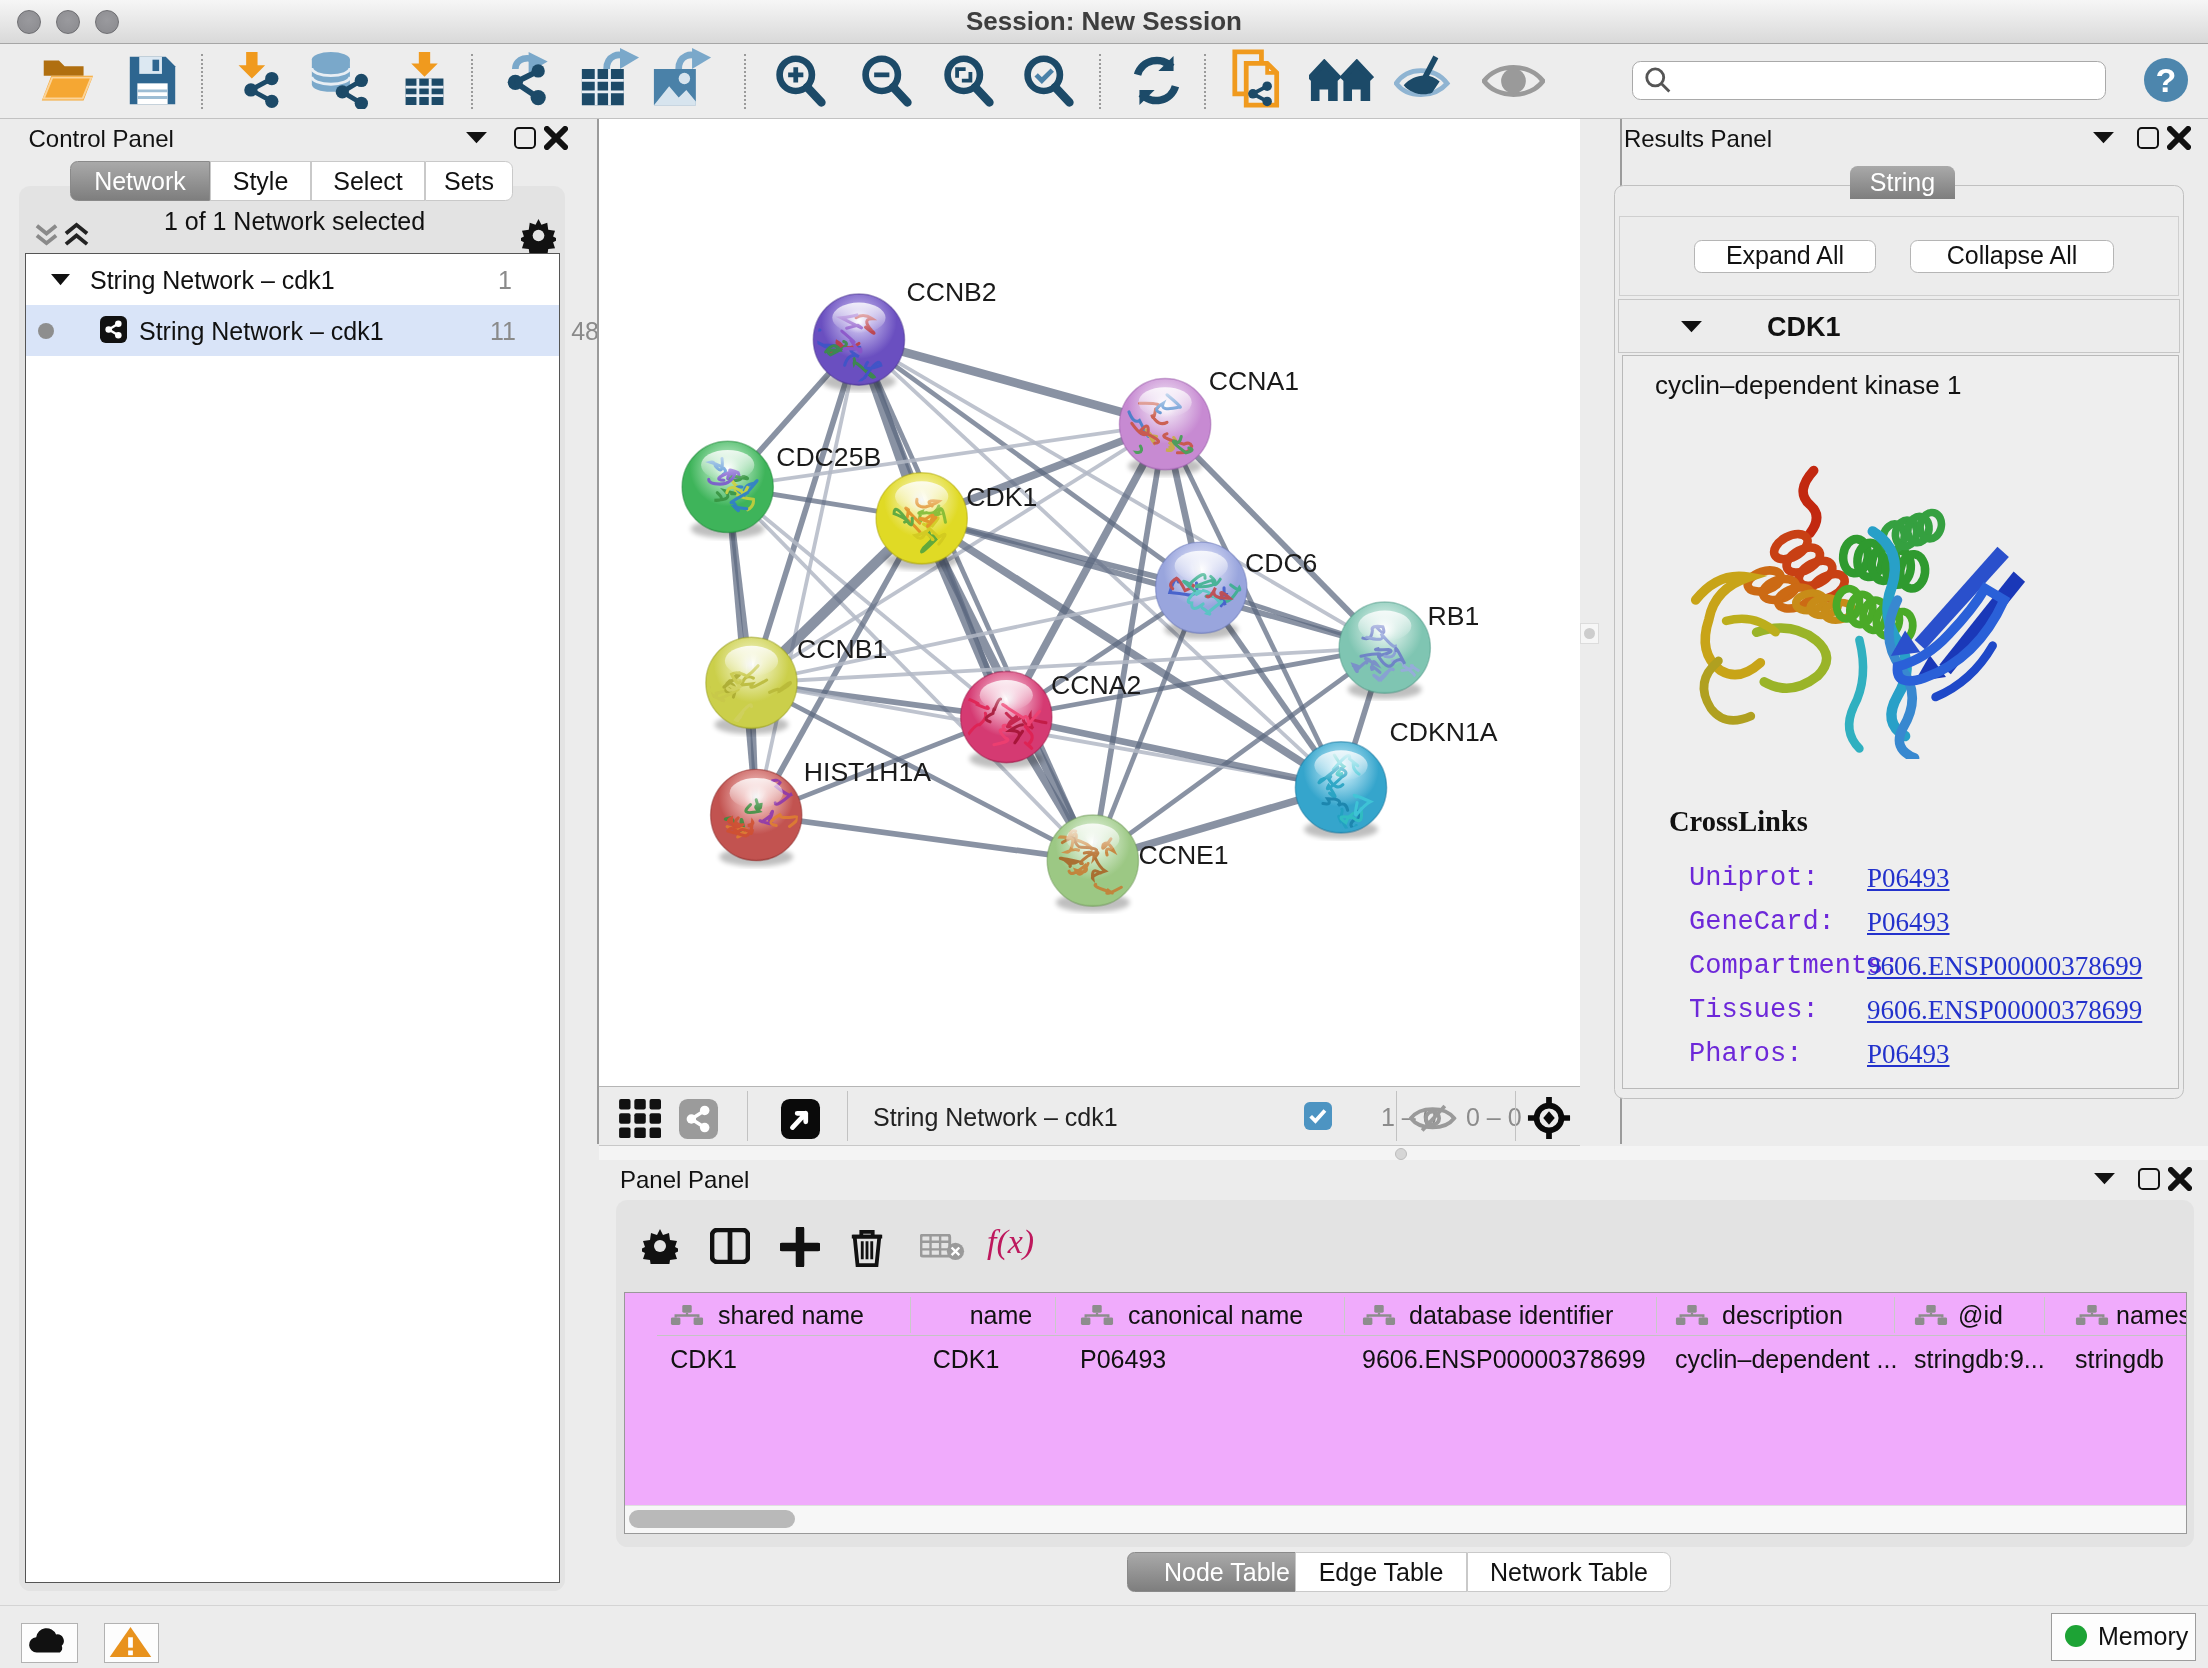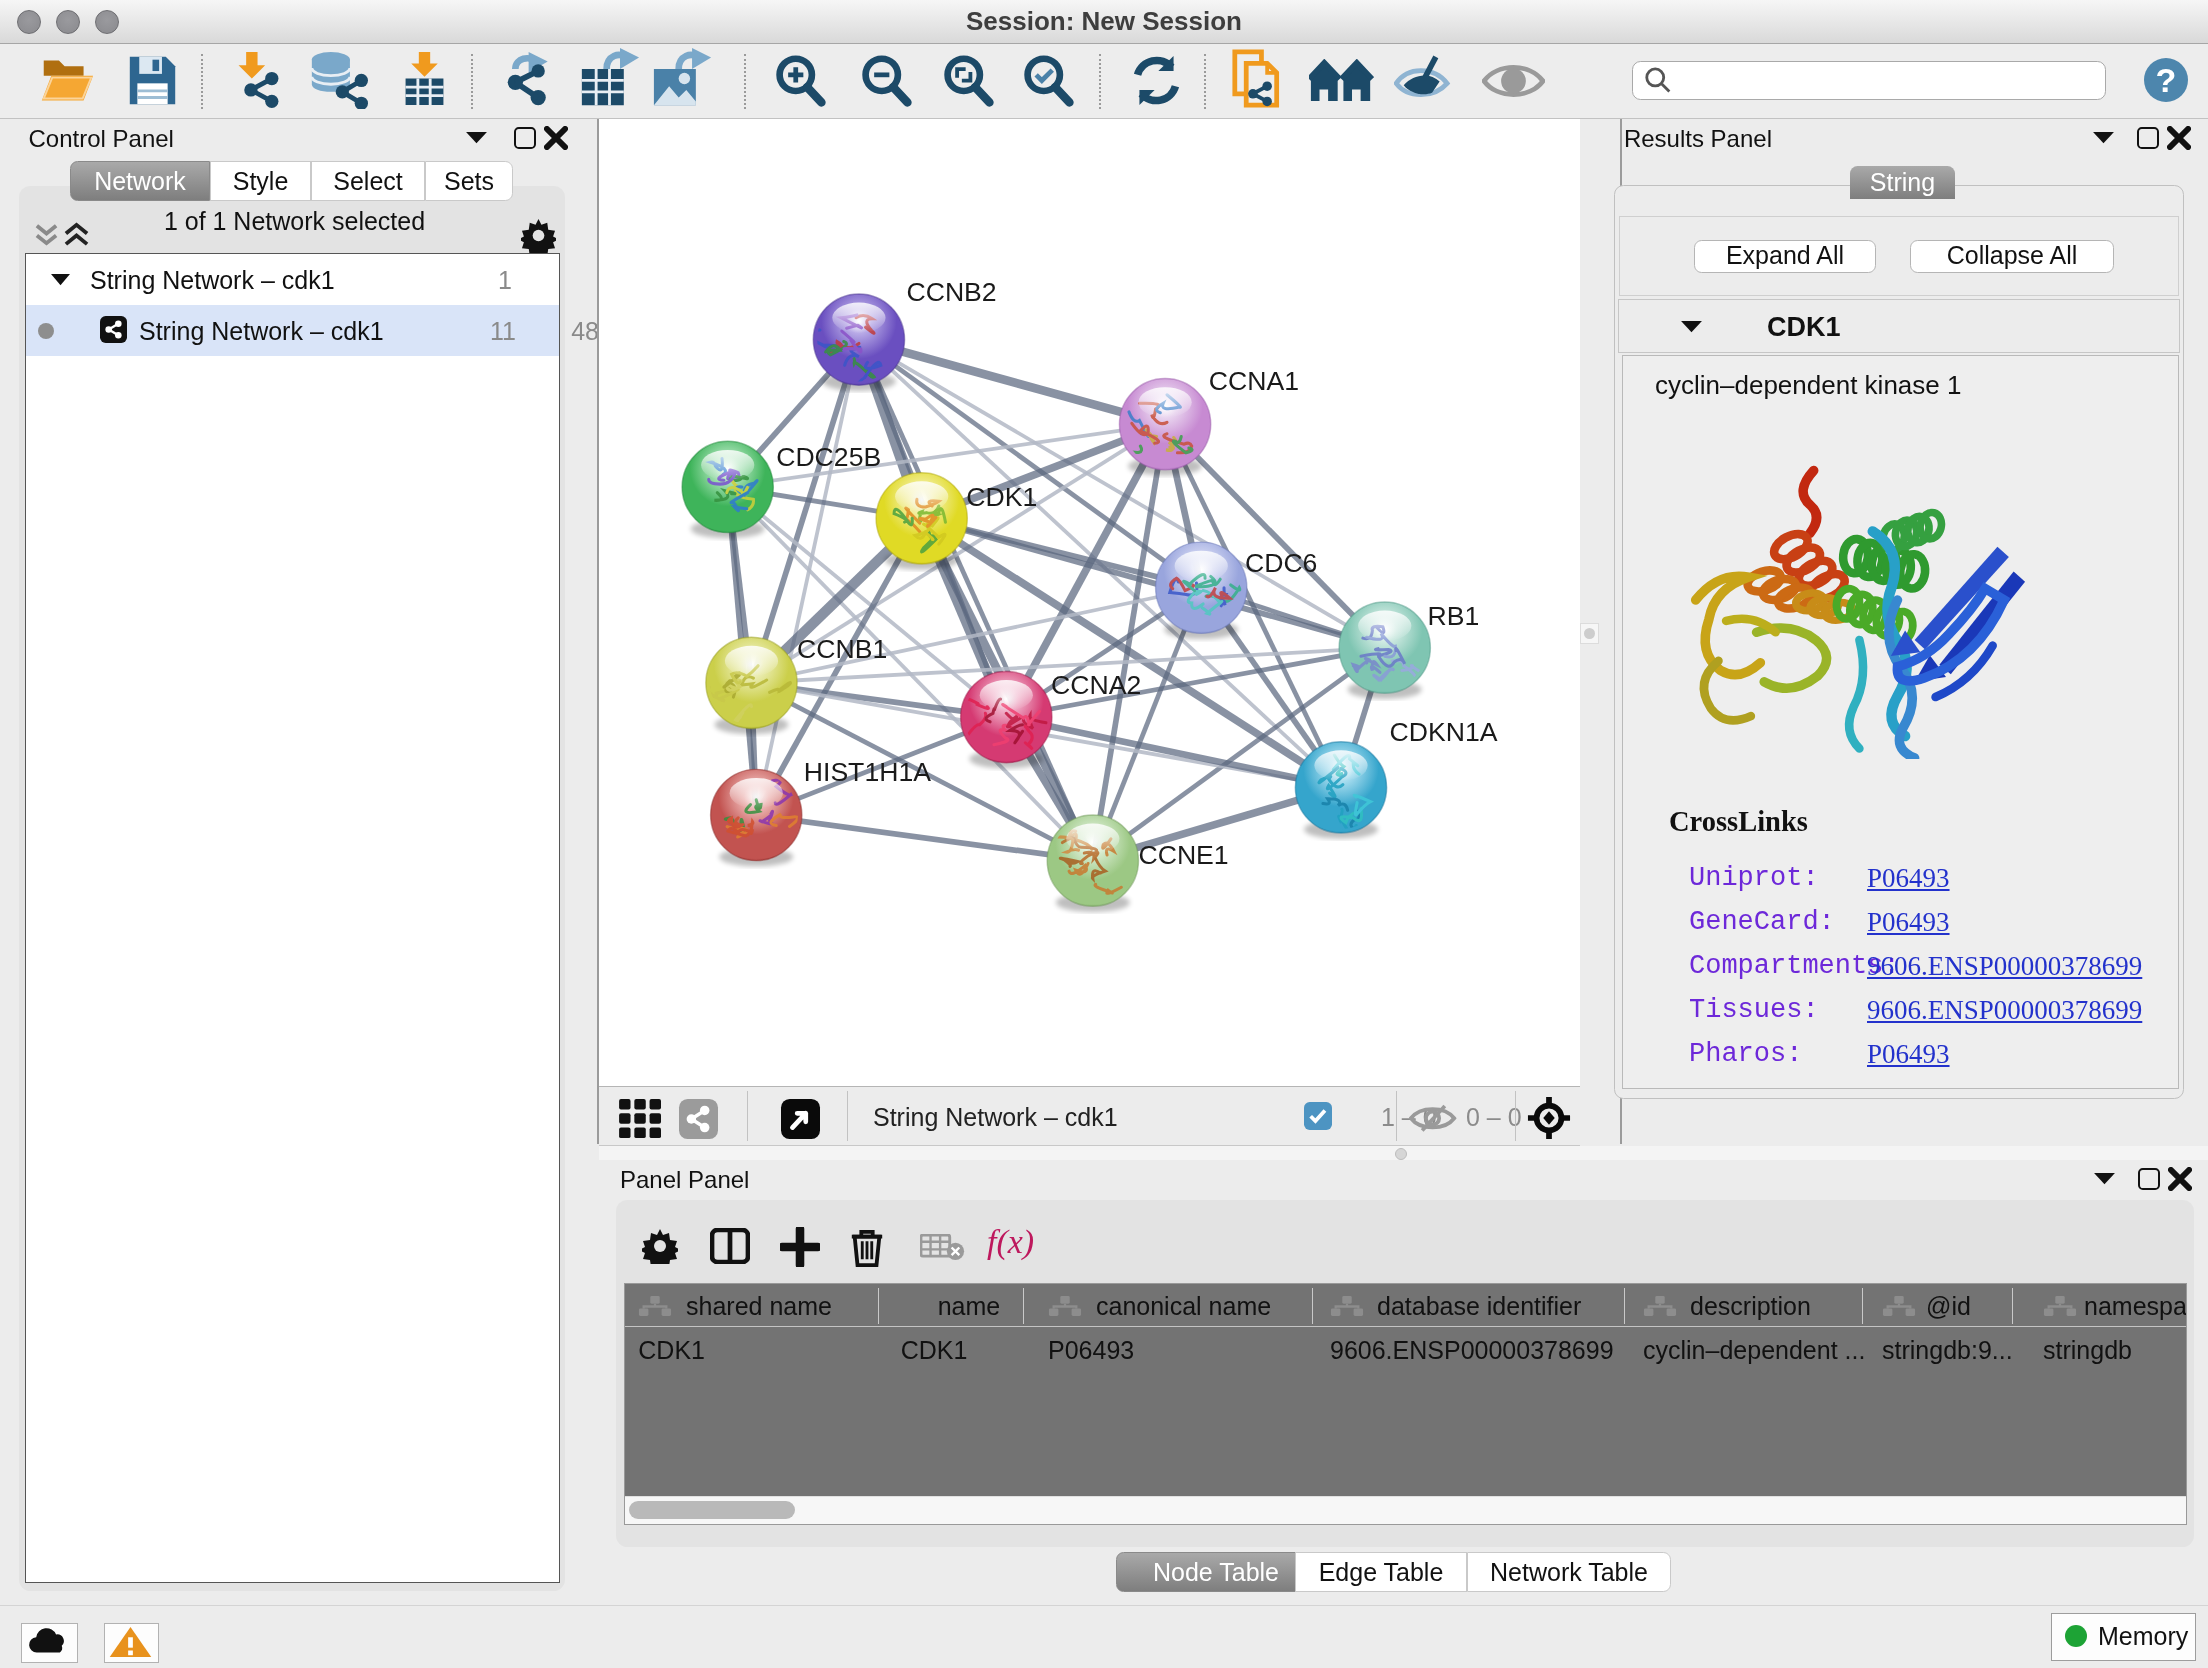--- a/index.html
+++ b/index.html
@@ -711,21 +711,21 @@
   <path d="M7 10 l3 30 h20 l3 -30 z" fill="none" stroke="#111" stroke-width="4"></path>
   <path d="M15 15 v19 M20 15 v19 M25 15 v19" stroke="#111" stroke-width="3"></path>
  </svg>
  <svg class="abs" style="left:321px;top:74px" width="46" height="27" viewBox="0 0 48 28">
   <rect x="1" y="1" width="30" height="22" rx="2" fill="none" stroke="#9a9a9a" stroke-width="3"></rect>
   <path d="M1 8 h30 M1 16 h30 M11 1 v22 M21 1 v22" stroke="#9a9a9a" stroke-width="2.5"></path>
   <circle cx="37" cy="18" r="9" fill="#9a9a9a"></circle>
       <path d="M33 14 41 22 M41 14 33 22" stroke="#fff" stroke-width="2.5"></path>
  </svg>
  <div class="abs" style="left:388px;top:63px;font-size:34px;color:#be185d;font-family:'Liberation Serif',serif;font-style:italic;">f(x)</div>
- <div class="abs" style="left:25px;top:123px;width:1563px;height:242px;background:#737373;border:1px solid #999;overflow:hidden;">
+ <div class="abs" style="left:25px;top:132px;width:1563px;height:242px;background:#f0abfc;border:1px solid #999;overflow:hidden;padding-left:32px;">
   <div style="position:relative;height:43px;border-bottom:1px solid #c4c4c4;font-size:25px;color:#111;">
    <svg class="abs" style="left:13.3px;top:11.4px" width="34" height="23" viewBox="0 0 36 24">
           <g fill="#8d8d8d">
             <rect x="13" y="1" width="10" height="8" rx="1.5"></rect>
             <rect x="1" y="14" width="10" height="8" rx="1.5"></rect>
             <rect x="25" y="14" width="10" height="8" rx="1.5"></rect>
             <path d="M18 9 v4 M6 14 v-2 h24 v2 M18 9 v4" stroke="#8d8d8d" stroke-width="2.4" fill="none"></path>
           </g>
         </svg>
         <div class="abs" style="left:61px;top:7.6px;">shared name</div>
@@ -788,21 +788,21 @@
    <div class="abs" style="left:423px;top:8.6px;">P06493</div>
    <div class="abs" style="left:705px;top:8.6px;">9606.ENSP00000378699</div>
    <div class="abs" style="left:1018px;top:8.6px;">cyclin–dependent ...</div>
    <div class="abs" style="left:1257px;top:8.6px;">stringdb:9...</div>
    <div class="abs" style="left:1418px;top:8.6px;">stringdb</div>
   </div>
   <div style="position:absolute;left:0;bottom:0;width:100%;height:28.5px;background:#f7f7f7;border-top:1px solid #e0e0e0;">
    <div style="position:absolute;left:3.8px;top:4.8px;width:166px;height:18px;border-radius:9.5px;background:#b9b9b9;"></div>
   </div>
  </div>
- <div class="abs tab tabsel" style="left:517px;top:392px;width:200px;border-radius:7.6px 0 0 7.6px;">Node Table</div>
+ <div class="abs tab tabsel" style="left:528px;top:392px;width:200px;border-radius:7.6px 0 0 7.6px;">Node Table</div>
  <div class="abs tab" style="left:696px;top:392px;width:172px;">Edge Table</div>
  <div class="abs tab" style="left:868px;top:392px;width:204px;border-radius:0 7.6px 7.6px 0;">Network Table</div>
 </div>
 <div class="abs" id="statusbar" style="left:0;top:1605px;width:2208px;height:63px;background:#ececec;border-top:1.9px solid #d4d4d4;">
  <div class="abs" style="left:21px;top:17px;width:57px;height:40px;background:#fdfdfd;border:1.9px solid #b2b2b2;">
   <svg width="53" height="36" viewBox="0 0 56 38">
         <path d="M16 30 a8 8 0 0 1 -1 -16 a11 11 0 0 1 21 -3 a7 7 0 0 1 6 12 a6 6 0 0 1 -2 7 z" fill="#111"></path>
       </svg>
  </div>
  <div class="abs" style="left:104px;top:17px;width:55px;height:40px;background:#fdfdfd;border:1.9px solid #b2b2b2;">

